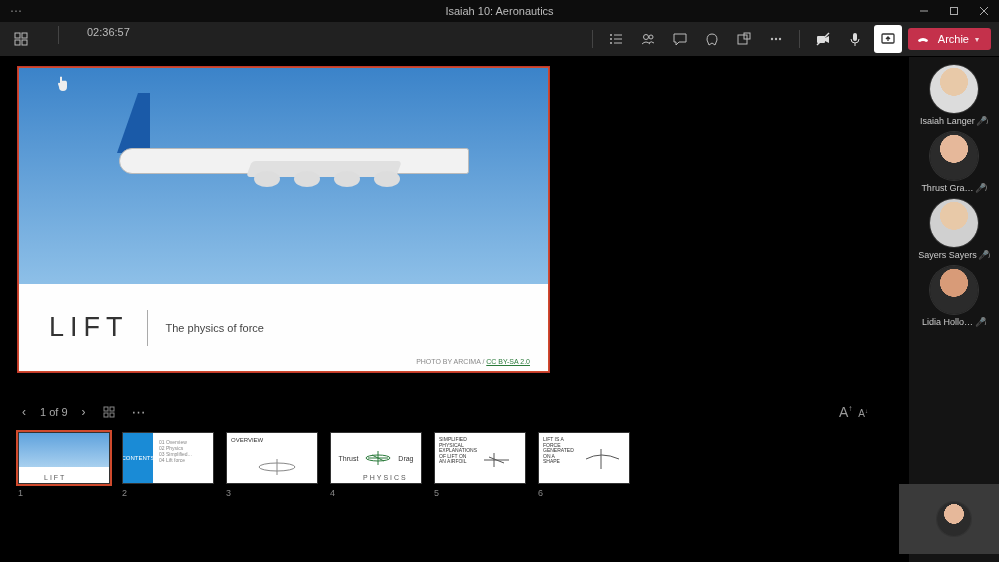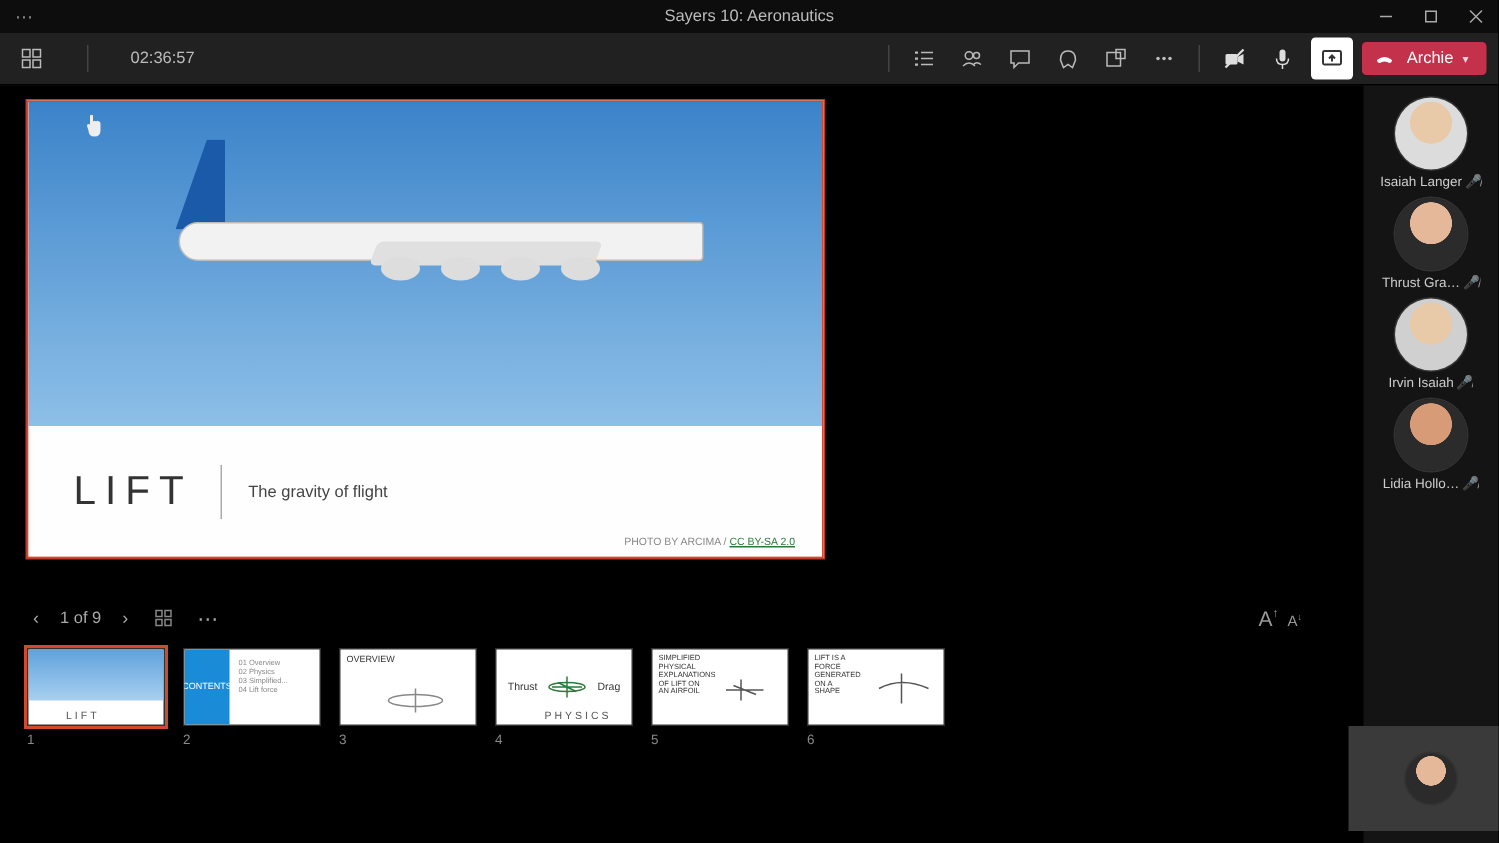--- a/index.html
+++ b/index.html
@@ -5,21 +5,21 @@
 * { margin:0; padding:0; box-sizing:border-box; }
 body { font-family: "Segoe UI", sans-serif; background:#000; color:#fff; width:999px; height:562px; overflow:hidden; }
 
 
 .titlebar { height:22px; background:#0d0d0d; display:flex; align-items:center; justify-content:center; position:relative; font-size:11px; color:#bbb; }
 .titlebar .wincontrols { position:absolute; right:0; top:0; display:flex; height:100%; }
 .titlebar .winbtn { width:30px; display:flex; align-items:center; justify-content:center; color:#aaa; cursor:pointer; }
 
 
 .topbar { height:35px; background:#212121; display:flex; align-items:center; padding:0 8px; gap:6px; border-bottom:1px solid #000; }
-.topbar .left { display:flex; align-items:center; gap:20px; }
+.topbar .left { display:flex; gap:20px; }
 .grid-icon, .iconbtn { width:26px; height:26px; display:flex; align-items:center; justify-content:center; color:#bbb; cursor:pointer; border-radius:3px; }
 .topbar .timer { font-size:11px; color:#bbb; margin-left:4px; }
 .topbar .divider { width:1px; height:18px; background:#444; margin:0 4px; }
 .topbar .spacer { flex:1; }
 .stopbtn { background:#333; border:1px solid #555; color:#eee; font-size:11px; padding:4px 12px; border-radius:3px; cursor:pointer; }
 .sharebtn { width:28px; height:28px; background:#fff; border-radius:3px; display:flex; align-items:center; justify-content:center; cursor:pointer; }
 .leavebtn { background:#c4314b; color:#fff; font-size:11px; padding:4px 12px 4px 8px; border-radius:3px; cursor:pointer; display:flex; align-items:center; gap:6px; }
 .leavebtn svg { margin-right:2px; }
 .leavebtn .chev { font-size:8px; opacity:.8; }
 
@@ -79,21 +79,21 @@
 .selfview { width:110px; height:70px; background:#3a3a3a; margin-top:auto; display:flex; align-items:center; justify-content:center; }
 .selfview .avatar { width:34px; height:34px; }
 
 svg { display:block; }
 </style>
 </head>
 <body>
 
 <div class="titlebar">
   <span class="more" style="position:absolute;left:10px;color:#888;font-size:12px;cursor:pointer;">⋯</span>
-  <span>Sayers 10: Aeronautics</span>
+  <span>Isaiah 10: Aeronautics</span>
   <div class="wincontrols">
     <div class="winbtn">
       <svg width="10" height="10">
           <line x1="1" y1="5" x2="9" y2="5" stroke="#aaa" stroke-width="1"></line>
         </svg>
     </div>
     <div class="winbtn">
       <svg width="10" height="10">
           <rect x="1.5" y="1.5" width="7" height="7" fill="none" stroke="#aaa" stroke-width="1"></rect>
         </svg>
@@ -209,21 +209,21 @@
             <div class="wing"></div>
             <div class="engine e1"></div>
               <div class="engine e2"></div>
               <div class="engine e3"></div>
               <div class="engine e4"></div>
           </div>
         </div>
         <div class="cap">
           <div class="lift">LIFT</div>
           <div class="divline"></div>
-          <div class="sub">The gravity of flight</div>
+          <div class="sub">The physics of force</div>
         </div>
         <div class="credit">
           <span>PHOTO BY ARCIMA / </span><a>CC BY-SA 2.0</a>
         </div>
       </div>
     </div>
 
     <div class="stripctrl">
       <div class="nav">
         <span class="chev">‹</span>
@@ -309,21 +309,21 @@
     <div class="person">
       <div class="avatar av1"></div>
       <div class="pname"><span>Isaiah Langer</span><span class="mic">🎤̸</span></div>
     </div>
     <div class="person">
       <div class="avatar av2"></div>
       <div class="pname"><span>Thrust Gra…</span><span class="mic">🎤̸</span></div>
     </div>
     <div class="person">
       <div class="avatar av4"></div>
-      <div class="pname"><span>Irvin Isaiah</span><span class="mic">🎤̸</span></div>
+      <div class="pname"><span>Sayers Sayers</span><span class="mic">🎤̸</span></div>
     </div>
     <div class="person">
       <div class="avatar av5"></div>
       <div class="pname"><span>Lidia Hollo…</span><span class="mic">🎤̸</span></div>
     </div>
     <div class="selfview">
       <div class="avatar av2" style="width:34px;height:34px;"></div>
     </div>
   </div>
 </div>

